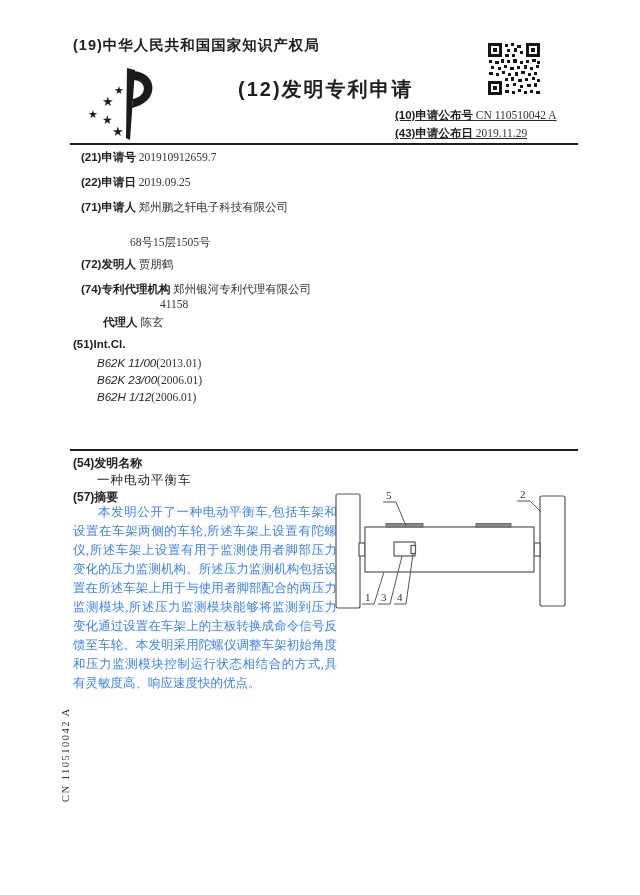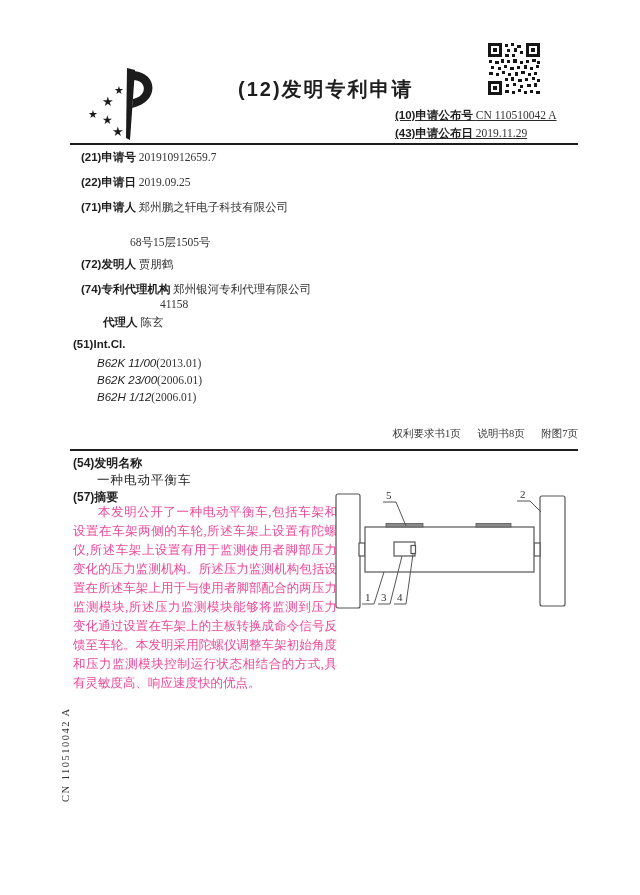--- a/index.html
+++ b/index.html
@@ -19,34 +19,35 @@
   .bib { font-size:11.5px; white-space:nowrap; }
   .bib .lbl { font-size:11.5px;padding-left:8px; }
   .cls-row { left:97px; font-size:11.5px; white-space:nowrap; }
   .cls-code { font-weight:normal; font-style:italic; font-family:"Liberation Sans","DejaVu Sans",sans-serif; color:#1e1e1e; }
   .cls-ver { font-family:"Liberation Serif","DejaVu Serif",serif; color:#333; }
   .pages-info { right:62px; top:427px; font-size:10.5px; color:#333; }
   .pages-info span { margin-left:14px; }
   .sec-lbl { font-size:12px; }
   .title-val { left:97px; top:472px; font-size:12.5px; color:#222; letter-spacing:1px; }
   .abstract { left:73px; top:503px; width:264px; font-size:12.5px; line-height:19px;
-              text-align:justify; text-indent:2em; color:#ec4899; }
+              text-align:justify; text-indent:2em; color:#3b82f6; }
   .figure-box { left:333px; top:486px; width:240px; height:136px; }
   .side-code { left:22px; top:750px; width:90px; height:14px; transform:rotate(-90deg);
                transform-origin:center center; font-size:10.5px; letter-spacing:1.5px;
                color:#333; text-align:center; white-space:nowrap; }
   .logo-box { left:80px; top:64px; width:86px; height:84px; }
   .qr-box { left:487px; top:42px; width:54px; height:54px; }
   svg text { font-family:"Liberation Serif","DejaVu Serif",serif; }
 </style>
 </head>
 <body>
 
 <div class="page">
 
+  <div class="abs office lbl">(19)中华人民共和国国家知识产权局</div>
 
   <div class="abs logo-box">
     <svg width="86" height="84" viewBox="0 0 86 84">
       <path d="M47,4 L55,6 L50,76 L46,74 Z" fill="#1b1b1b"></path>
       <path d="M54,7 C78,9 80,38 52,44 L53,35 C68,32 67,16 53,16 Z" fill="#1b1b1b"></path>
       <text x="34" y="30" font-size="11" fill="#1b1b1b">★</text>
       <text x="22" y="42" font-size="13" fill="#1b1b1b">★</text>
       <text x="8" y="54" font-size="11" fill="#1b1b1b">★</text>
       <text x="22" y="60" font-size="12" fill="#1b1b1b">★</text>
       <text x="32" y="72" font-size="13" fill="#1b1b1b">★</text>
@@ -168,25 +169,20 @@
   <div class="abs cls-row" style="top:357px;">
     <span class="cls-code">B62K 11/00</span><span class="cls-ver">(2013.01)</span>
   </div>
   <div class="abs cls-row" style="top:374px;">
     <span class="cls-code">B62K 23/00</span><span class="cls-ver">(2006.01)</span>
   </div>
   <div class="abs cls-row" style="top:391px;">
     <span class="cls-code">B62H 1/12</span><span class="cls-ver">(2006.01)</span>
   </div>
 
-  <div class="abs pages-info">
-    <span style="margin-left:0;">权利要求书1页</span>
-    <span>说明书8页</span>
-    <span>附图7页</span>
-  </div>
 
   <div class="abs rule rule-mid"></div>
 
   <div class="abs sec-lbl lbl" style="left:73px; top:455px;">(54)发明名称</div>
   <div class="abs title-val val">一种电动平衡车</div>
   <div class="abs sec-lbl lbl" style="left:73px; top:489px;">(57)摘要</div>
   <div class="abs abstract val">本发明公开了一种电动平衡车,包括车架和设置在车架两侧的车轮,所述车架上设置有陀螺仪,所述车架上设置有用于监测使用者脚部压力变化的压力监测机构。所述压力监测机构包括设置在所述车架上用于与使用者脚部配合的两压力监测模块,所述压力监测模块能够将监测到压力变化通过设置在车架上的主板转换成命令信号反馈至车轮。本发明采用陀螺仪调整车架初始角度和压力监测模块控制运行状态相结合的方式,具有灵敏度高、响应速度快的优点。</div>
 
   <div class="abs figure-box">
     <svg width="240" height="136" viewBox="0 0 240 136">

